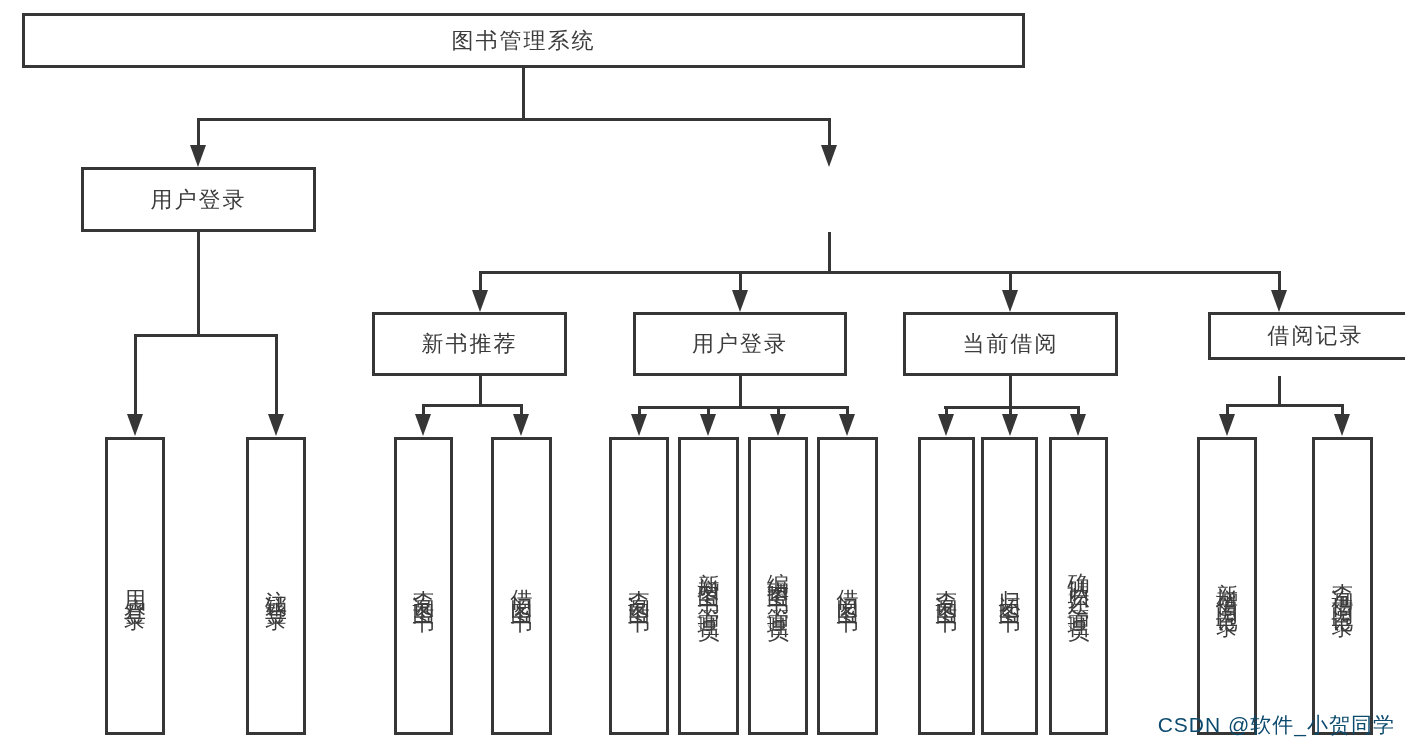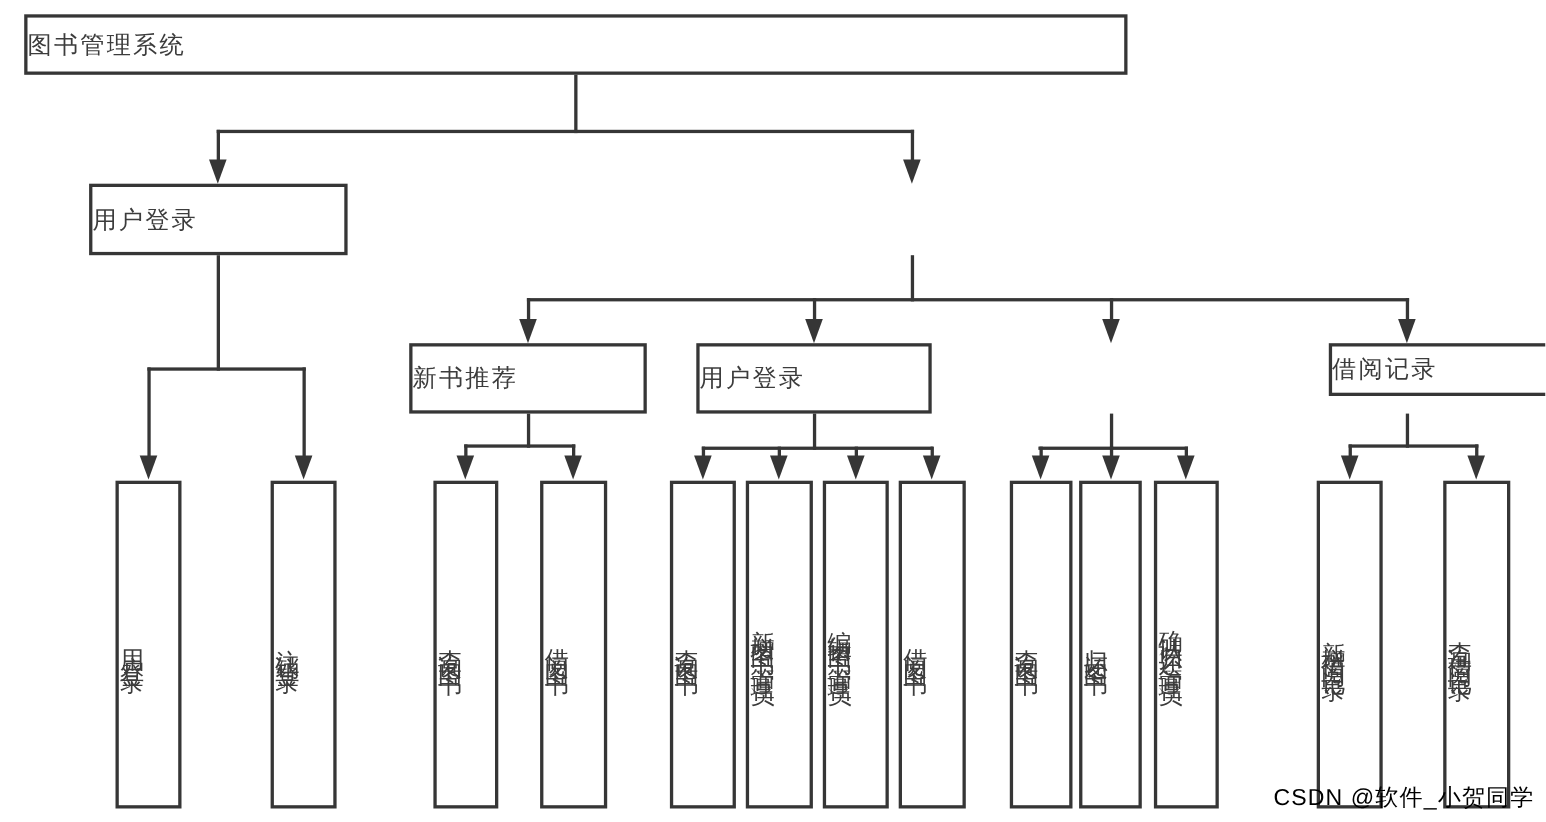--- a/index.html
+++ b/index.html
@@ -2,38 +2,38 @@
 <html><head>
 <meta charset="utf-8">
 <style>
   html,body { margin:0; padding:0; background:#ffffff; }
   .stage {
     position:relative; width:1405px; height:747px; background:#ffffff;
     font-family:"Liberation Sans", sans-serif; color:#3c3c3c; overflow:hidden;
   }
   .box {
     position:absolute; box-sizing:border-box; background:#ffffff;
-    border:3px solid #363636; display:flex; align-items:center; justify-content:flex-start;
+    border:3px solid #363636; display:flex; align-items:center; justify-content:center;
   }
   .hlabel { font-size:22px; letter-spacing:2px; white-space:nowrap; }
   .vtext {
     writing-mode:vertical-rl; text-orientation:mixed;
     font-size:22px; letter-spacing:7px; line-height:1.1; white-space:nowrap;
   }
   .hl, .vl { position:absolute; background:#363636; }
   .hl { height:3px; }
   .vl { width:3px; }
   .ar {
     position:absolute; width:0; height:0;
     border-left:8px solid transparent; border-right:8px solid transparent;
     border-top:22px solid #363636;
   }
   .watermark {
     position:absolute; right:10px; bottom:8px; z-index:5;
-    font-size:21px; letter-spacing:1px; color:#000000; white-space:nowrap;
+    font-size:21px; letter-spacing:1px; color:#0c4a6e; white-space:nowrap;
   }
 </style>
 </head>
 <body>
 
 <div class="stage">
 
   <div class="box" style="left:22px; top:13px; width:1003px; height:55px;">
     <span class="hlabel">图书管理系统</span>
   </div>
@@ -60,25 +60,28 @@
   <div class="hl" style="left:479px; top:271px; width:802px;"></div>
   <div class="vl" style="left:479px; top:271px; height:22px;"></div>
   <div class="ar" style="left:472px; top:290px;"></div>
   <div class="vl" style="left:739px; top:271px; height:22px;"></div>
   <div class="ar" style="left:732px; top:290px;"></div>
   <div class="vl" style="left:1009px; top:271px; height:22px;"></div>
   <div class="ar" style="left:1002px; top:290px;"></div>
   <div class="vl" style="left:1278px; top:271px; height:22px;"></div>
   <div class="ar" style="left:1271px; top:290px;"></div>
 
-  <div class="box" style="left:372px; top:312px; width:216px; height:64px;">
+  <div class="box" style="left:372px; top:312px; width:195px; height:64px;">
     <span class="hlabel">新书推荐</span>
   </div>
   <div class="box" style="left:633px; top:312px; width:214px; height:64px;">
     <span class="hlabel">用户登录</span>
+  </div>
+  <div class="box" style="left:903px; top:312px; width:215px; height:64px;">
+    <span class="hlabel">当前借阅</span>
   </div>
   <div class="box" style="left:1208px; top:312px; width:215px; height:48px;">
     <span class="hlabel">借阅记录</span>
   </div>
 
   <div class="vl" style="left:479px; top:376px; height:31px;"></div>
   <div class="hl" style="left:422px; top:404px; width:101px;"></div>
   <div class="vl" style="left:422px; top:404px; height:14px;"></div>
   <div class="ar" style="left:415px; top:414px;"></div>
   <div class="vl" style="left:520px; top:404px; height:14px;"></div>

